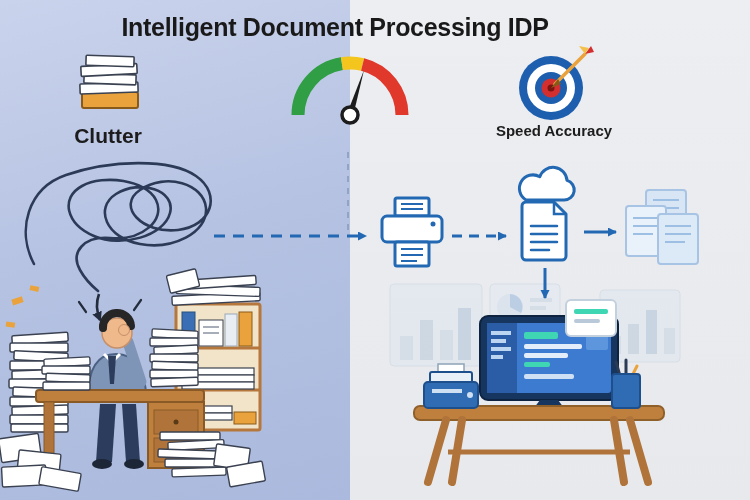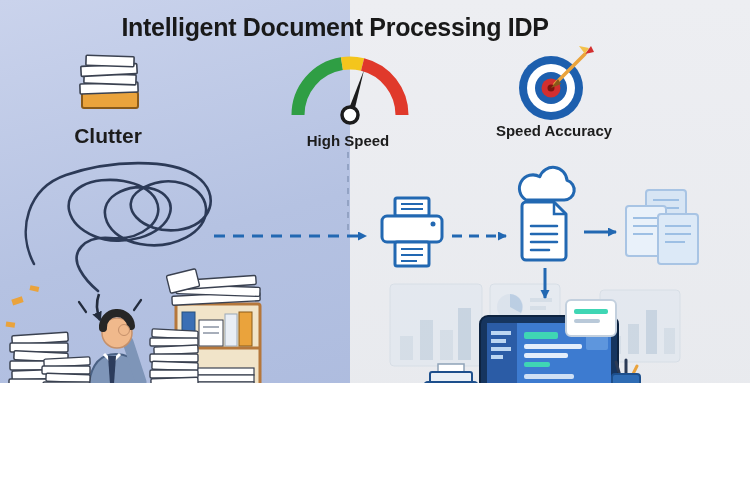--- a/index.html
+++ b/index.html
@@ -1,16 +1,16 @@
 <!DOCTYPE html>
 <html><head>
 <meta charset="utf-8">
 <style>
   html,body{margin:0;padding:0;background:#ffffff;font-family:"Liberation Sans",sans-serif;}
-  .stage{position:relative;width:750px;height:383px;overflow:hidden;}
+  .stage{position:relative;width:750px;height:500px;overflow:hidden;}
   .bg-left{position:absolute;left:0;top:0;width:350px;height:500px;
     background:linear-gradient(165deg,#cad3ec 0%,#b5c2e2 48%,#aab9dd 100%);}
   .bg-right{position:absolute;left:350px;top:0;width:400px;height:500px;
     background:linear-gradient(180deg,#edeef2 0%,#e7e9ed 100%);}
   .art{position:absolute;left:0;top:0;width:750px;height:500px;}
   .title{position:absolute;top:13px;left:10px;width:650px;text-align:center;
     font-size:25px;font-weight:bold;color:#191919;letter-spacing:-0.3px;}
   .label{position:absolute;font-weight:bold;color:#1c1c1c;text-align:center;}
   .label.clutter{left:48px;top:124px;width:120px;font-size:21px;}
   .label.speed{left:286px;top:132px;width:124px;font-size:15px;}
@@ -288,15 +288,14 @@
         <line x1="74" y1="10" x2="44" y2="40" stroke="#eaa33c" stroke-width="3.5" stroke-linecap="round"></line>
         <polygon points="74,10 80,2 83,8" fill="#d32f2f"></polygon>
         <polygon points="74,10 68,2 78,4" fill="#f3c14b"></polygon>
         <polygon points="40,44 47,35 50,40" fill="#8a5a1a"></polygon>
       </g>
     </g>
   </svg>
 
   <div class="title">Intelligent Document Processing IDP</div>
   <div class="label clutter">Clutter</div>
-  <div class="label speed">High Speed</div>
   <div class="label accuracy">Speed Accuracy</div>
 </div>
 
 </body></html>

